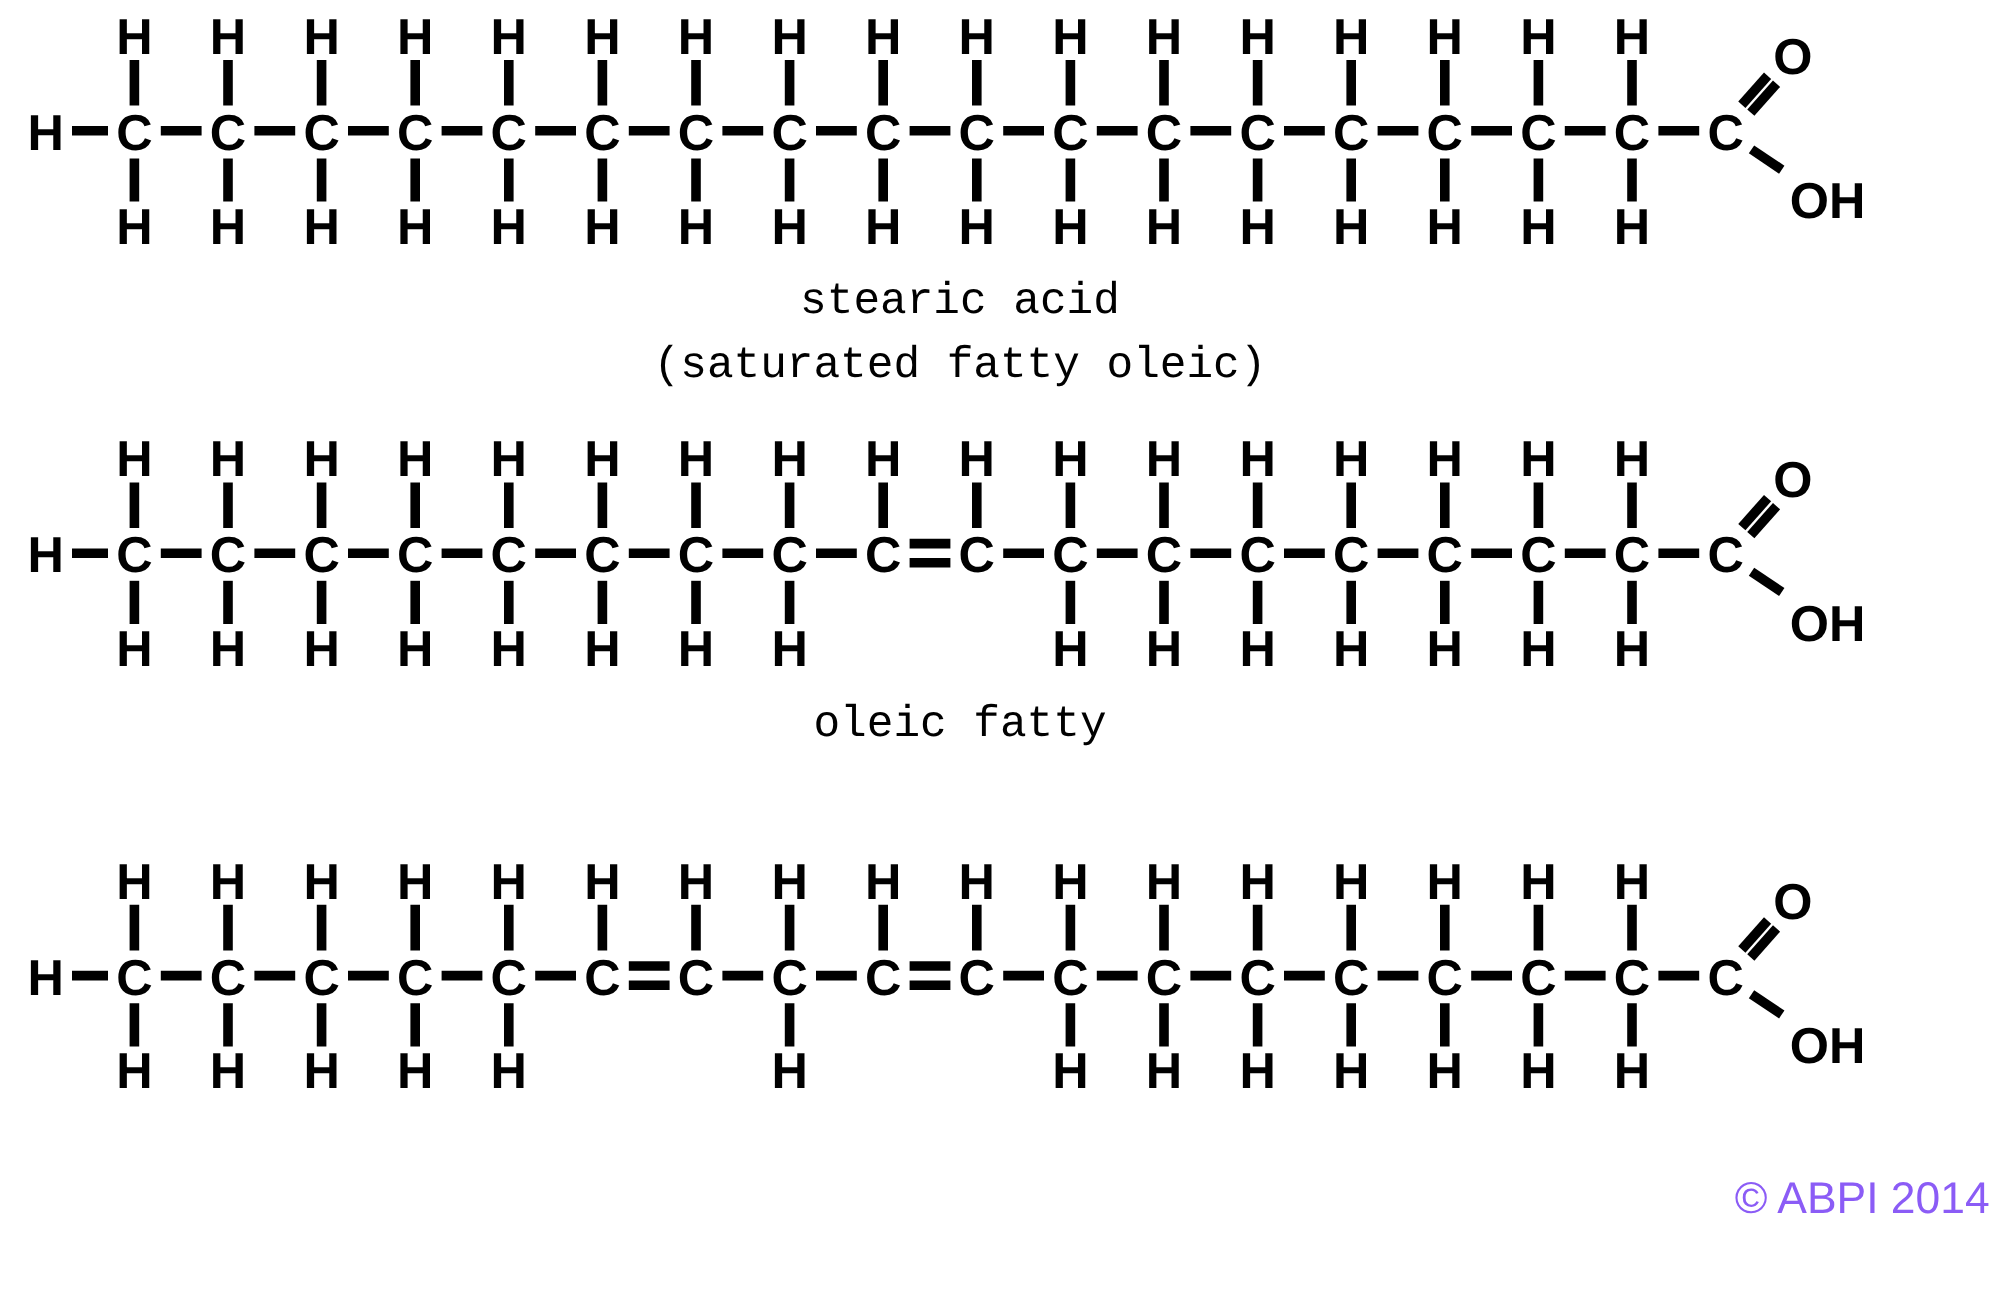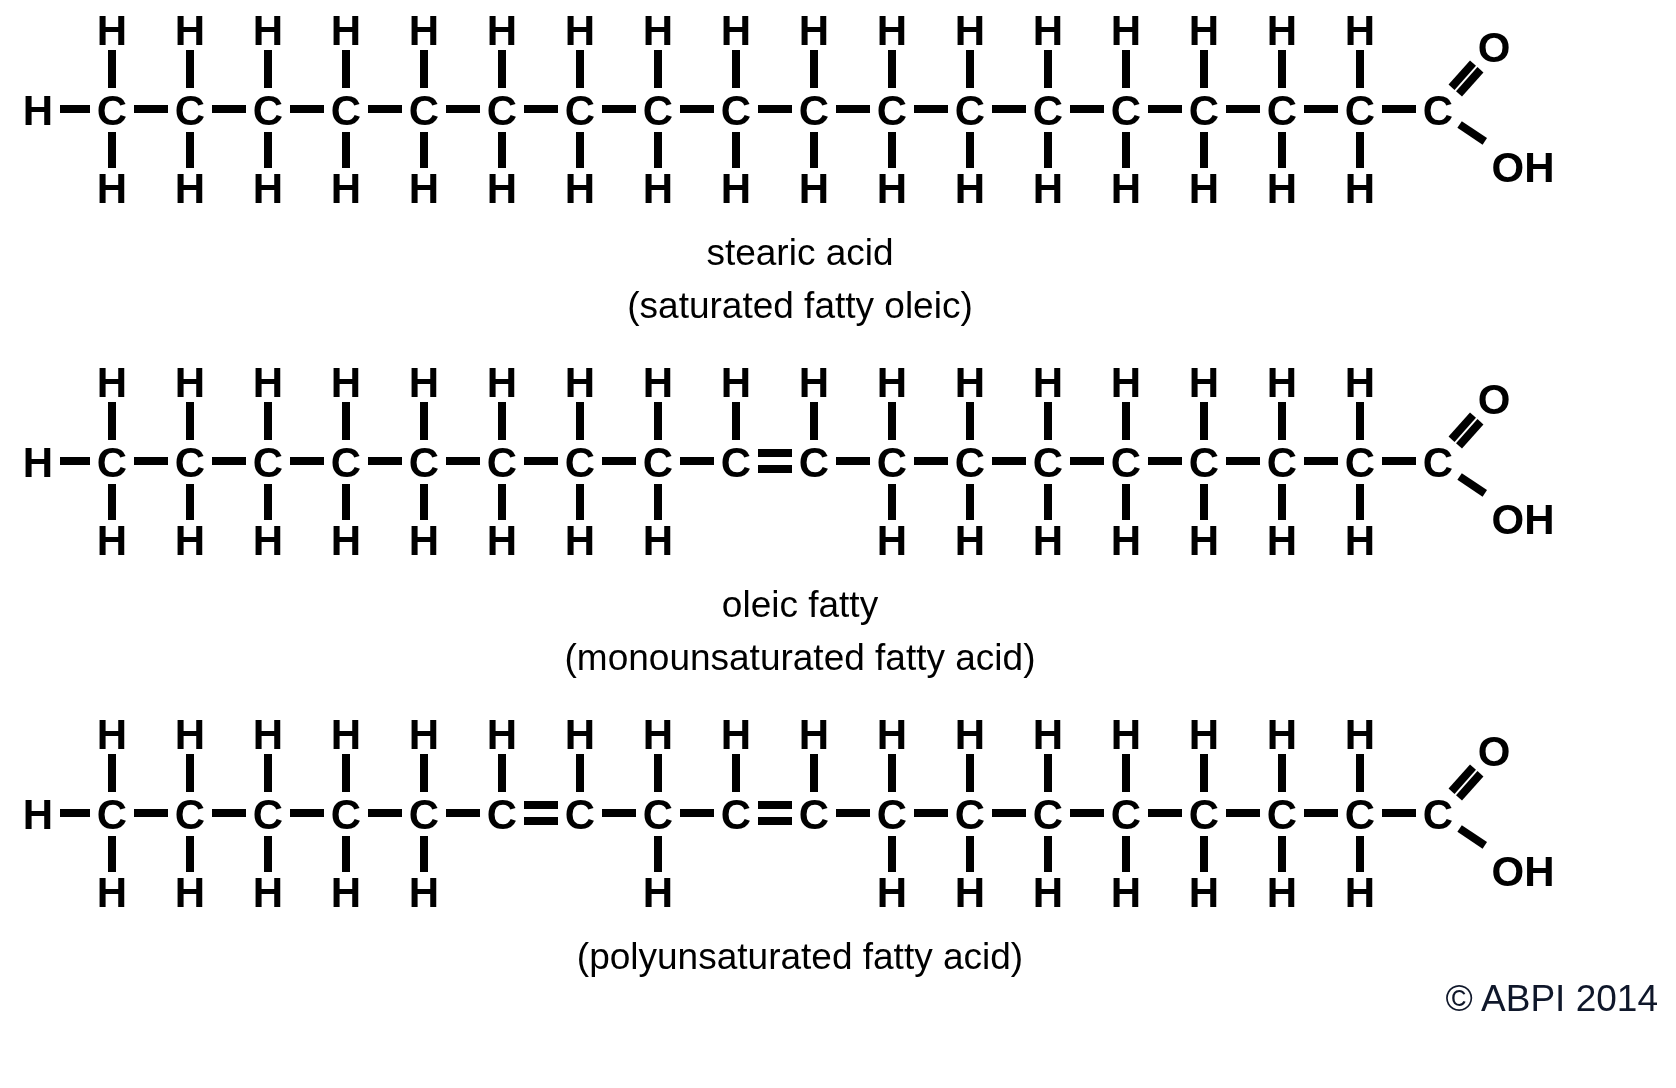--- a/index.html
+++ b/index.html
@@ -26,27 +26,28 @@
     stroke-width: 8;
     stroke-linecap: butt;
   }
   .caption {
     width: 1600px;
     margin-top: 8px;
     text-align: center;
     font-size: 37px;
     line-height: 53px;
     color: #000;
+    font-family: Liberation Mono, monospace;
   }
   .copyright {
     position: absolute;
     top: 978px;
     right: 18px;
     font-size: 37px;
-    color: #0f172a;
+    color: #8b5cf6;
   }
 </style>
 </head>
 <body>
 
 <div class="page">
 
   <section class="molecule">
     <svg class="structure" viewBox="0 0 1676 216" xmlns="http://www.w3.org/2000/svg">
         <text x="38" y="123" text-anchor="middle">H</text>
@@ -271,21 +272,20 @@
         <line x1="1382" y1="107" x2="1416" y2="107"></line>
         <text x="1438" y="123" text-anchor="middle">C</text>
         <text x="1494" y="60" text-anchor="middle">O</text>
         <line x1="1459.010506402996" y1="91.88917690837444" x2="1480.4635867838404" y2="67.75446147992476"></line>
         <line x1="1451.5364132161596" y1="85.24553852007524" x2="1472.989493597004" y2="61.11082309162556"></line>
         <text x="1523" y="180" text-anchor="middle">OH</text>
         <line x1="1459.5941437898962" y1="122.48077877675394" x2="1484.794976371722" y2="139.38016062574303"></line>
       </svg>
     <div class="caption">
       <div class="mol-name">oleic fatty</div>
-      <div class="mol-type">(monounsaturated fatty acid)</div>
     </div>
   </section>
 
   <section class="molecule">
     <svg class="structure" viewBox="0 0 1676 216" xmlns="http://www.w3.org/2000/svg">
         <text x="38" y="123" text-anchor="middle">H</text>
         <line x1="60" y1="107" x2="90" y2="107"></line>
         <text x="112" y="123" text-anchor="middle">C</text>
         <text x="112" y="43" text-anchor="middle">H</text>
         <line x1="112" y1="48" x2="112" y2="86"></line>
@@ -383,18 +383,17 @@
         <line x1="1360" y1="130" x2="1360" y2="166"></line>
         <line x1="1382" y1="107" x2="1416" y2="107"></line>
         <text x="1438" y="123" text-anchor="middle">C</text>
         <text x="1494" y="60" text-anchor="middle">O</text>
         <line x1="1459.010506402996" y1="91.88917690837444" x2="1480.4635867838404" y2="67.75446147992476"></line>
         <line x1="1451.5364132161596" y1="85.24553852007524" x2="1472.989493597004" y2="61.11082309162556"></line>
         <text x="1523" y="180" text-anchor="middle">OH</text>
         <line x1="1459.5941437898962" y1="122.48077877675394" x2="1484.794976371722" y2="139.38016062574303"></line>
       </svg>
     <div class="caption">
-      <div class="mol-type">(polyunsaturated fatty acid)</div>
     </div>
   </section>
 
   <div class="copyright">© ABPI 2014</div>
 </div>
 
 </body></html>

